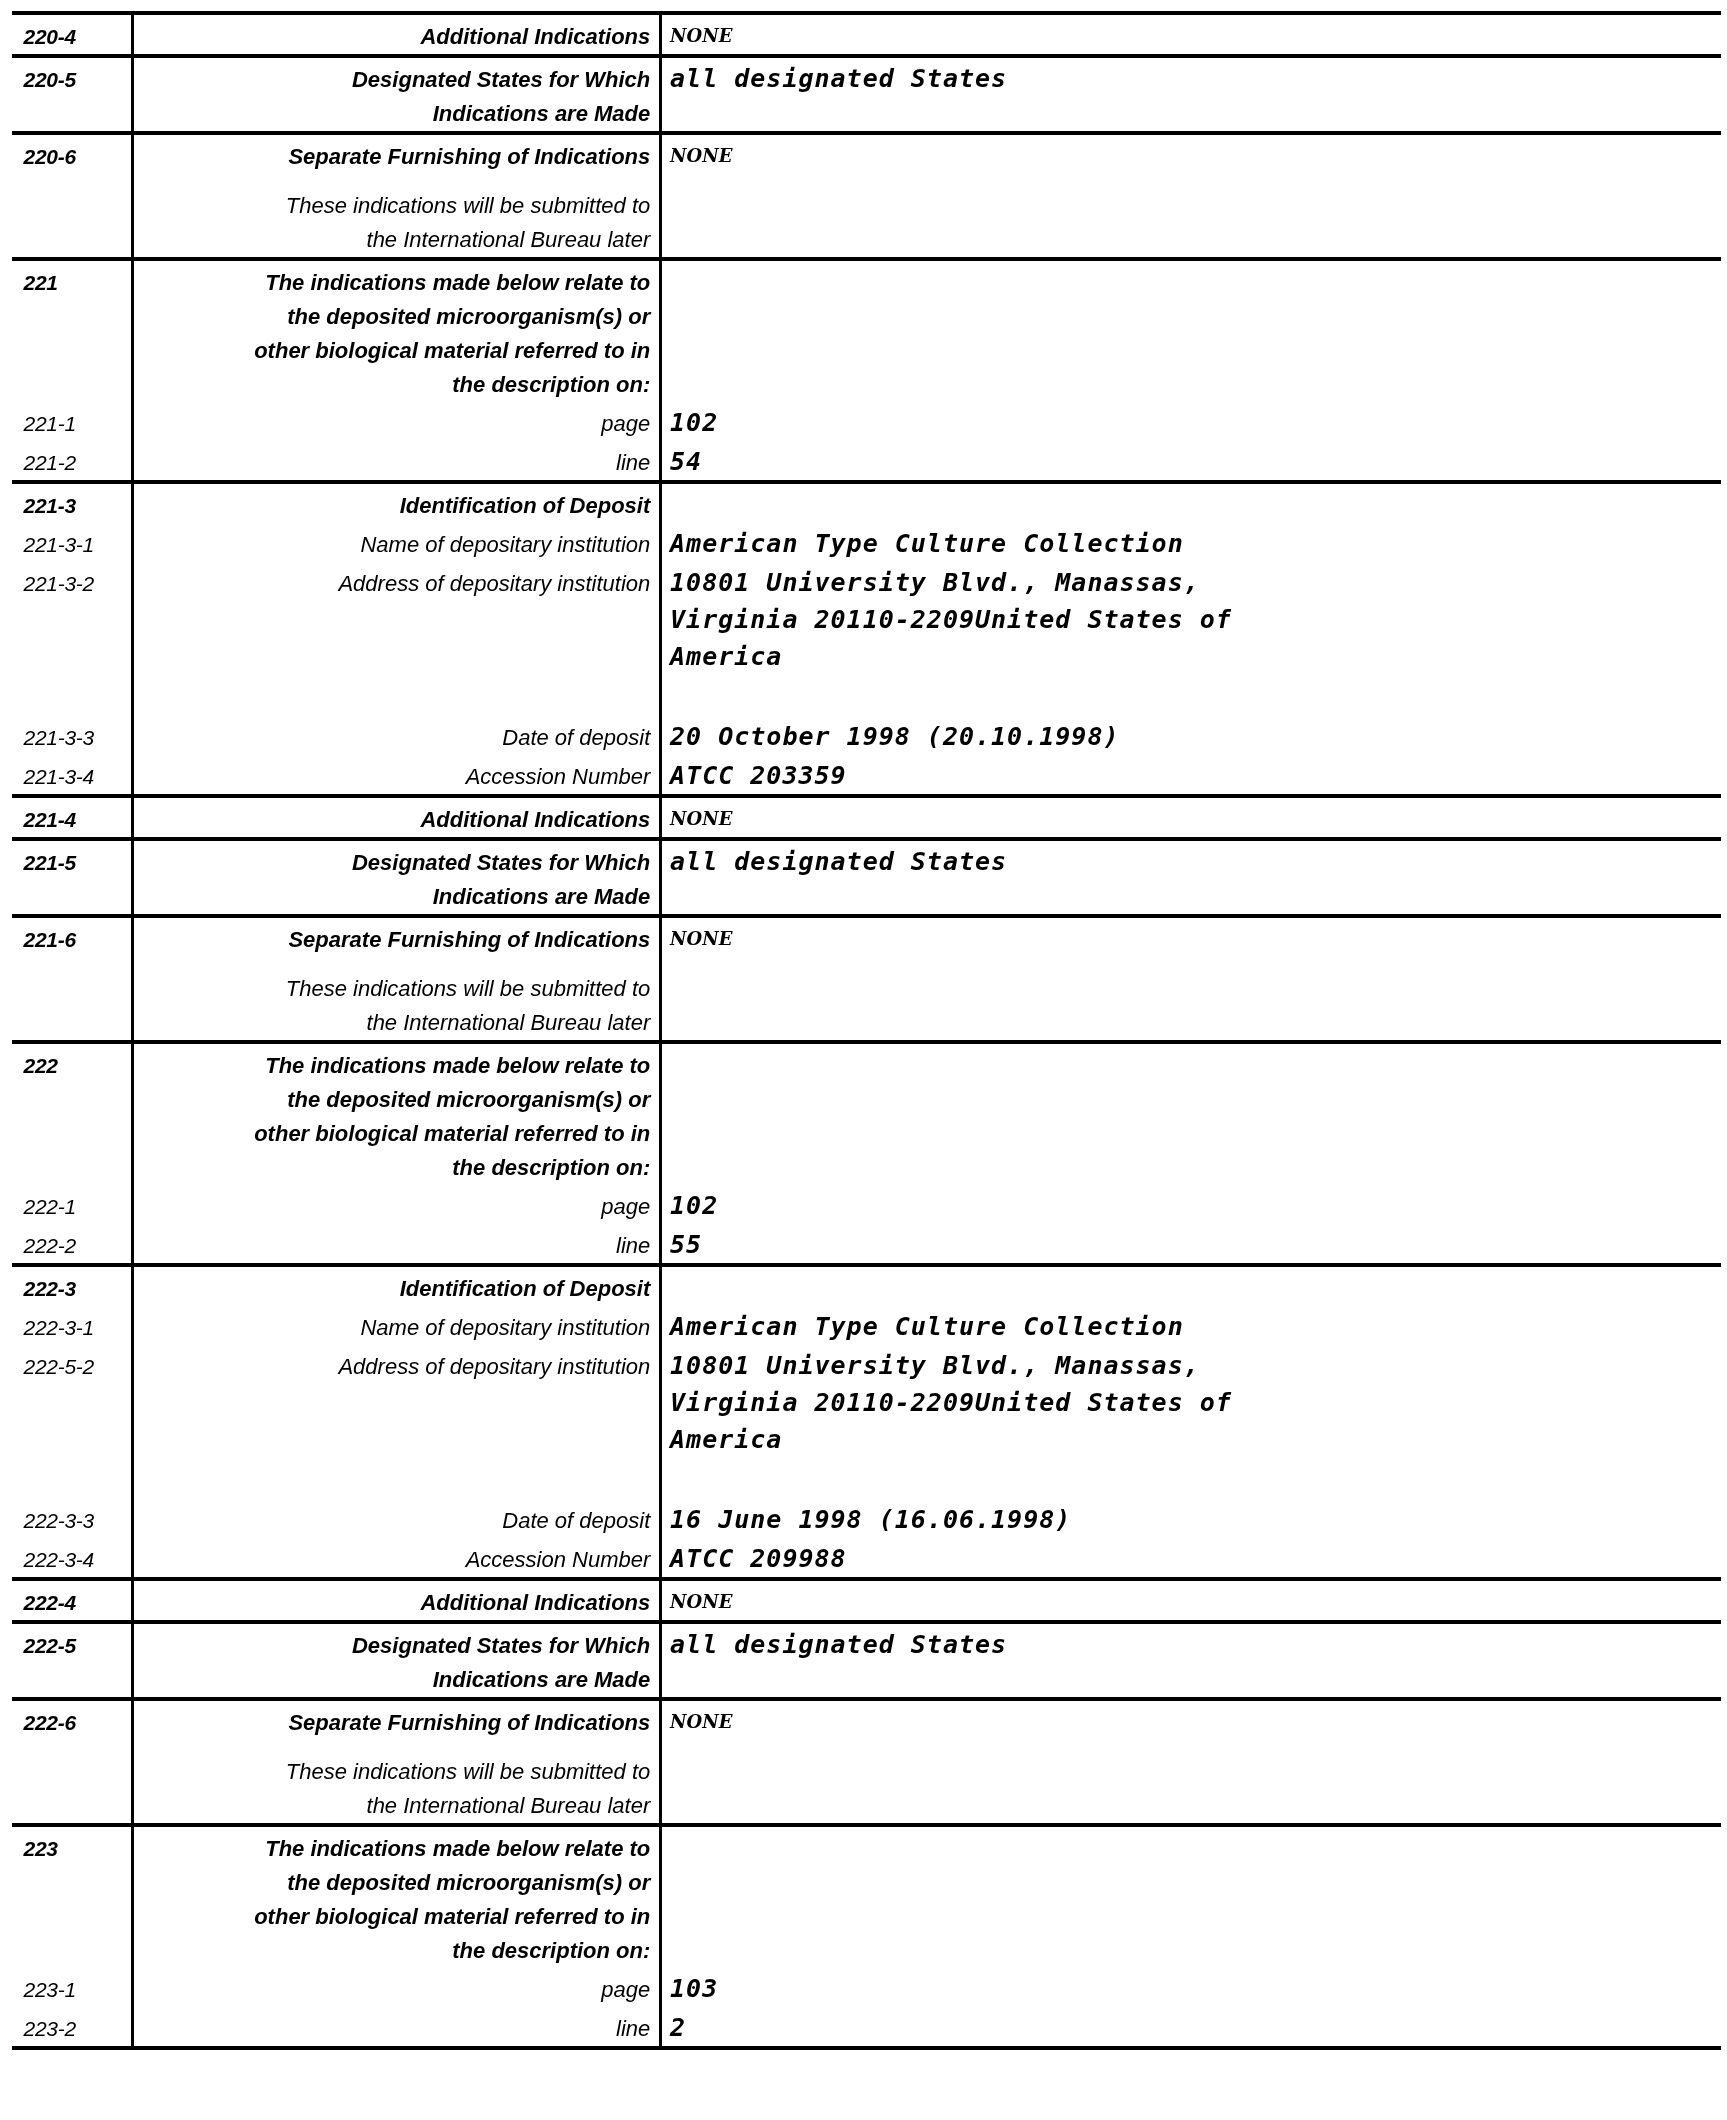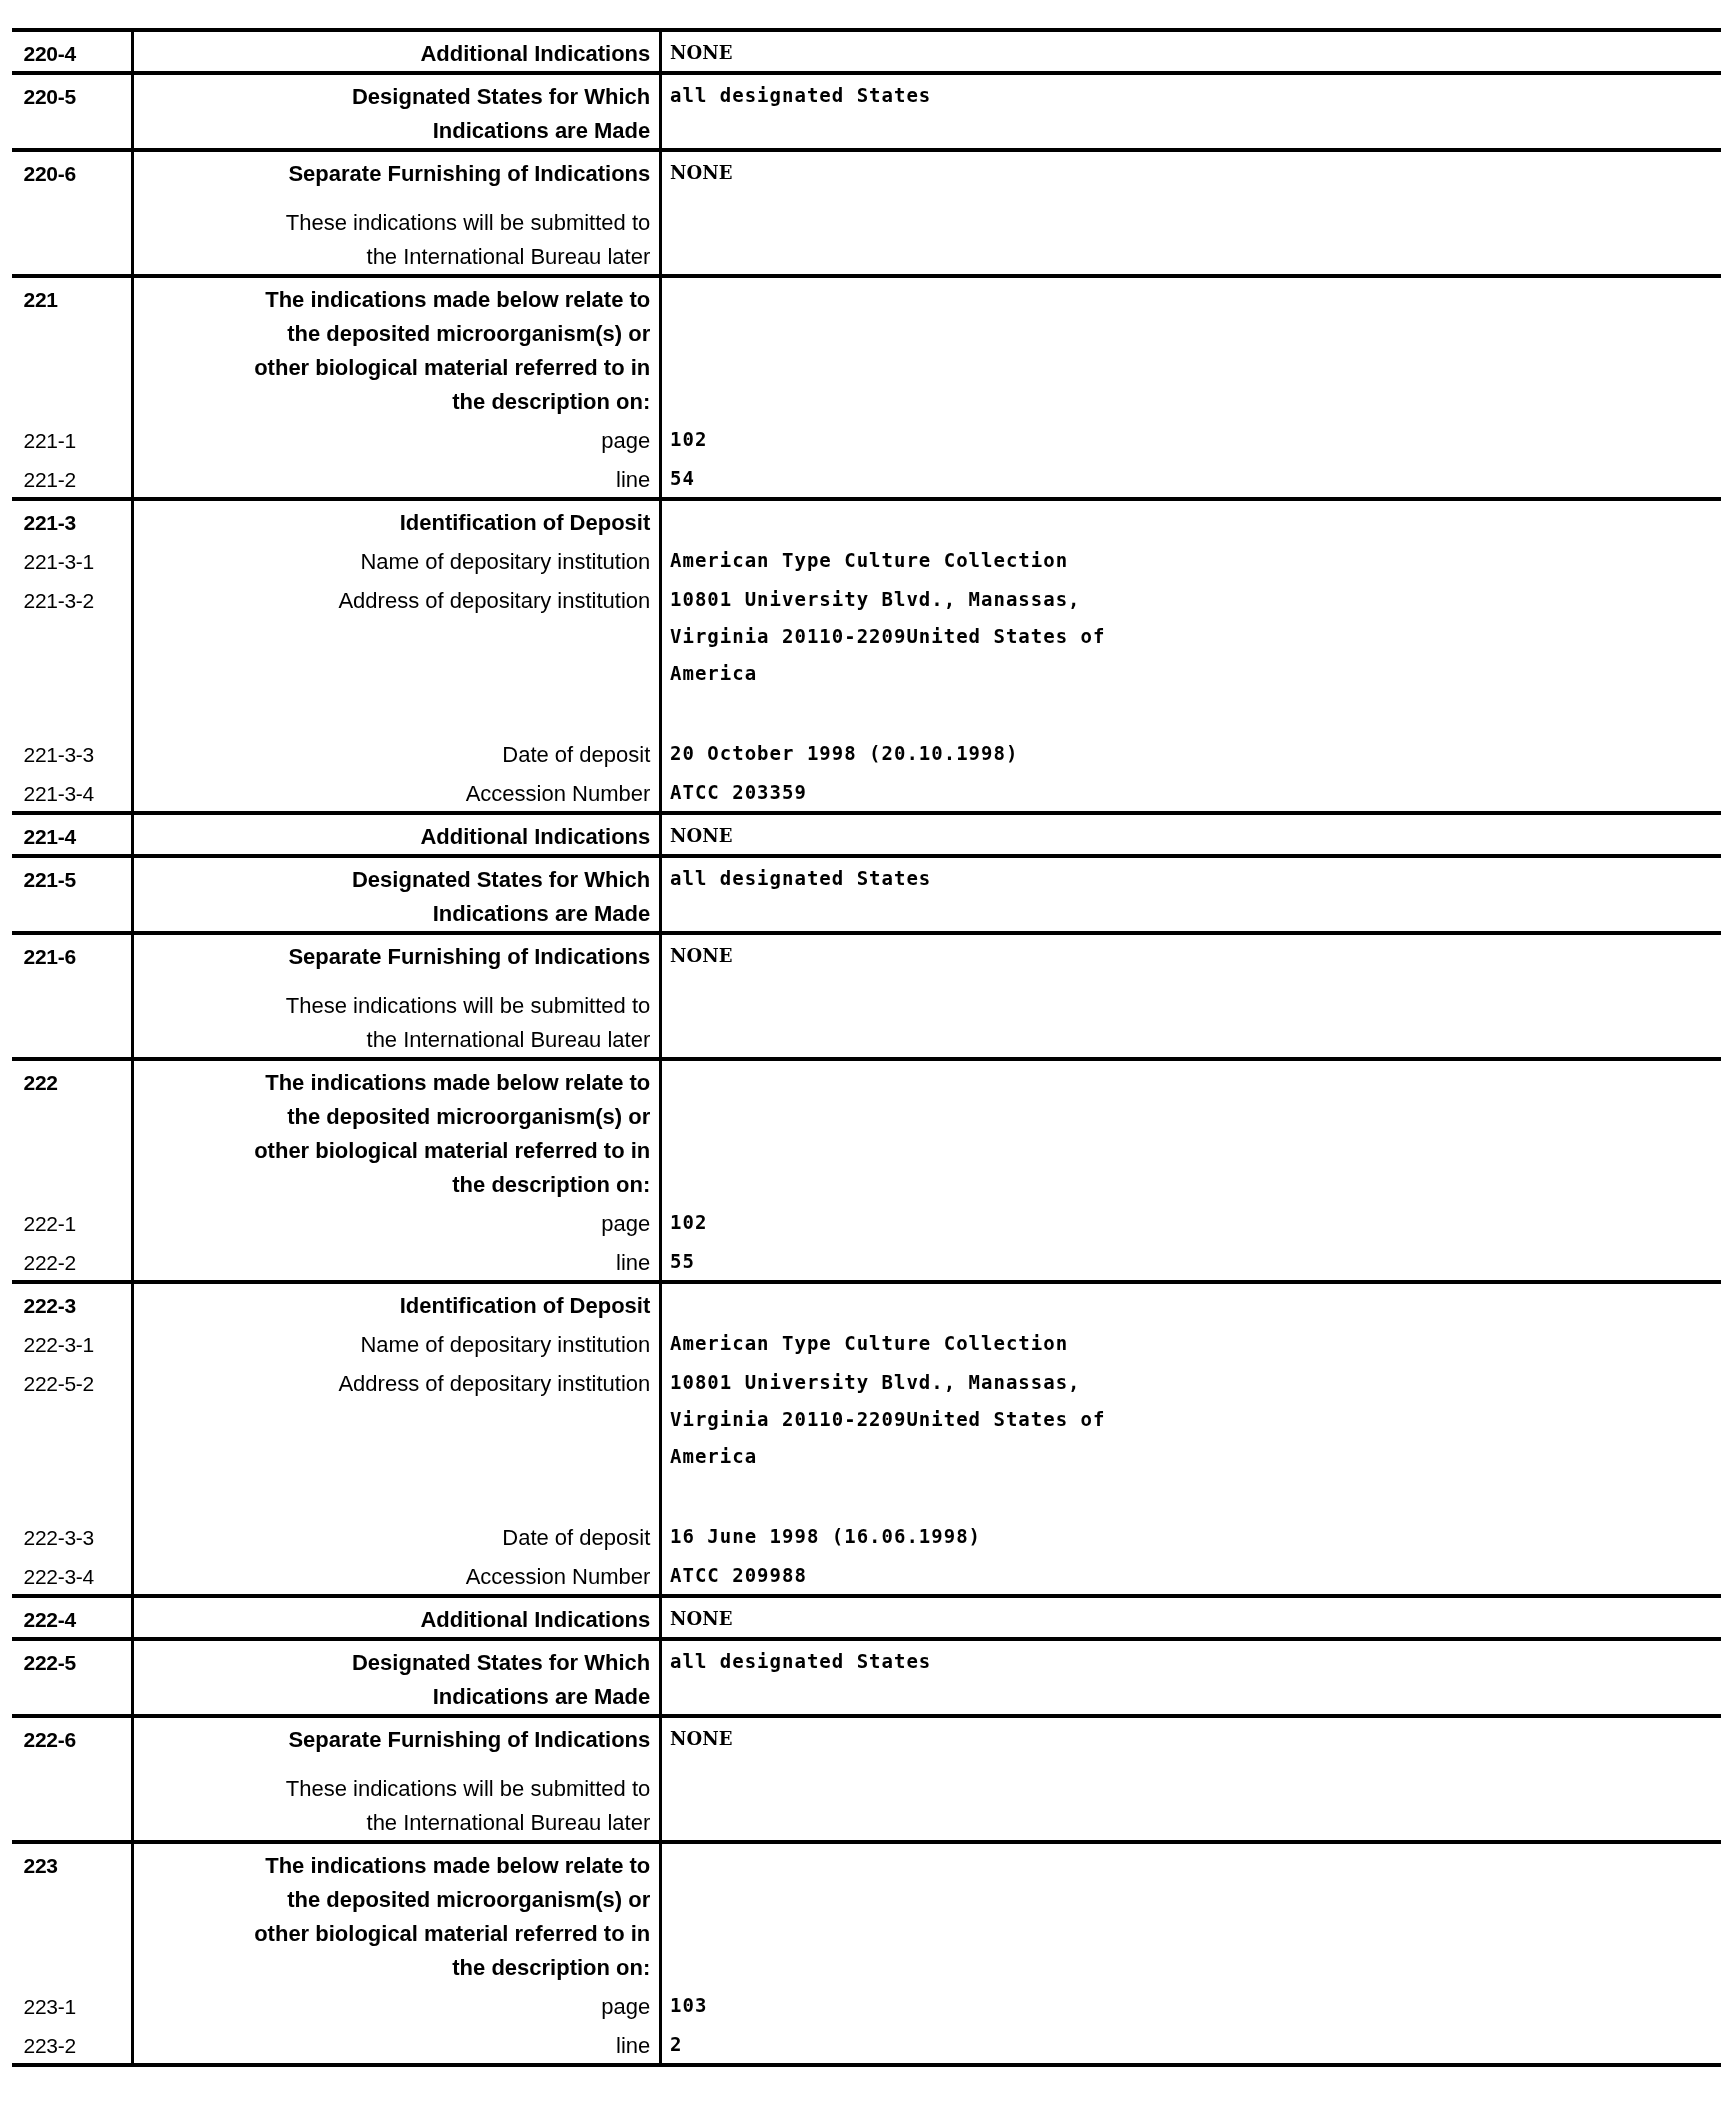--- a/index.html
+++ b/index.html
@@ -12,22 +12,23 @@
     height: 2121px;
     position: relative;
     font-family: "Liberation Sans", sans-serif;
     color: #000000;
     overflow: hidden;
   }
 
   #sheet {
     position: absolute;
     left: 11.8px;
-    top: 28px;
+    top: 11px;
     width: 1709px;
+    font-style: italic;
   }
 
   table.form {
     border-collapse: collapse;
     width: 1709px;
     table-layout: fixed;
   }
 
   table.form col.c-num   { width: 121px; }
   table.form col.c-label { width: 527px; }
@@ -67,21 +68,21 @@
     line-height: 34px;
     text-align: right;
   }
   td.label.b { font-weight: bold; }
 
   td.value {
     border-left: 3.4px solid #000;
     padding: 1.7px 8.4px 0 8.4px;
     font-family: "DejaVu Sans Mono", "Liberation Mono", monospace;
     font-weight: bold;
-    font-size: 19px;
+    font-size: 25px;
     line-height: 37px;
     letter-spacing: 1px;
     white-space: pre-wrap;
   }
   td.value.serif {
     font-family: "DejaVu Serif", "Liberation Serif", serif;
     font-weight: bold;
     letter-spacing: 0px;
     font-size: 18px;
   }

